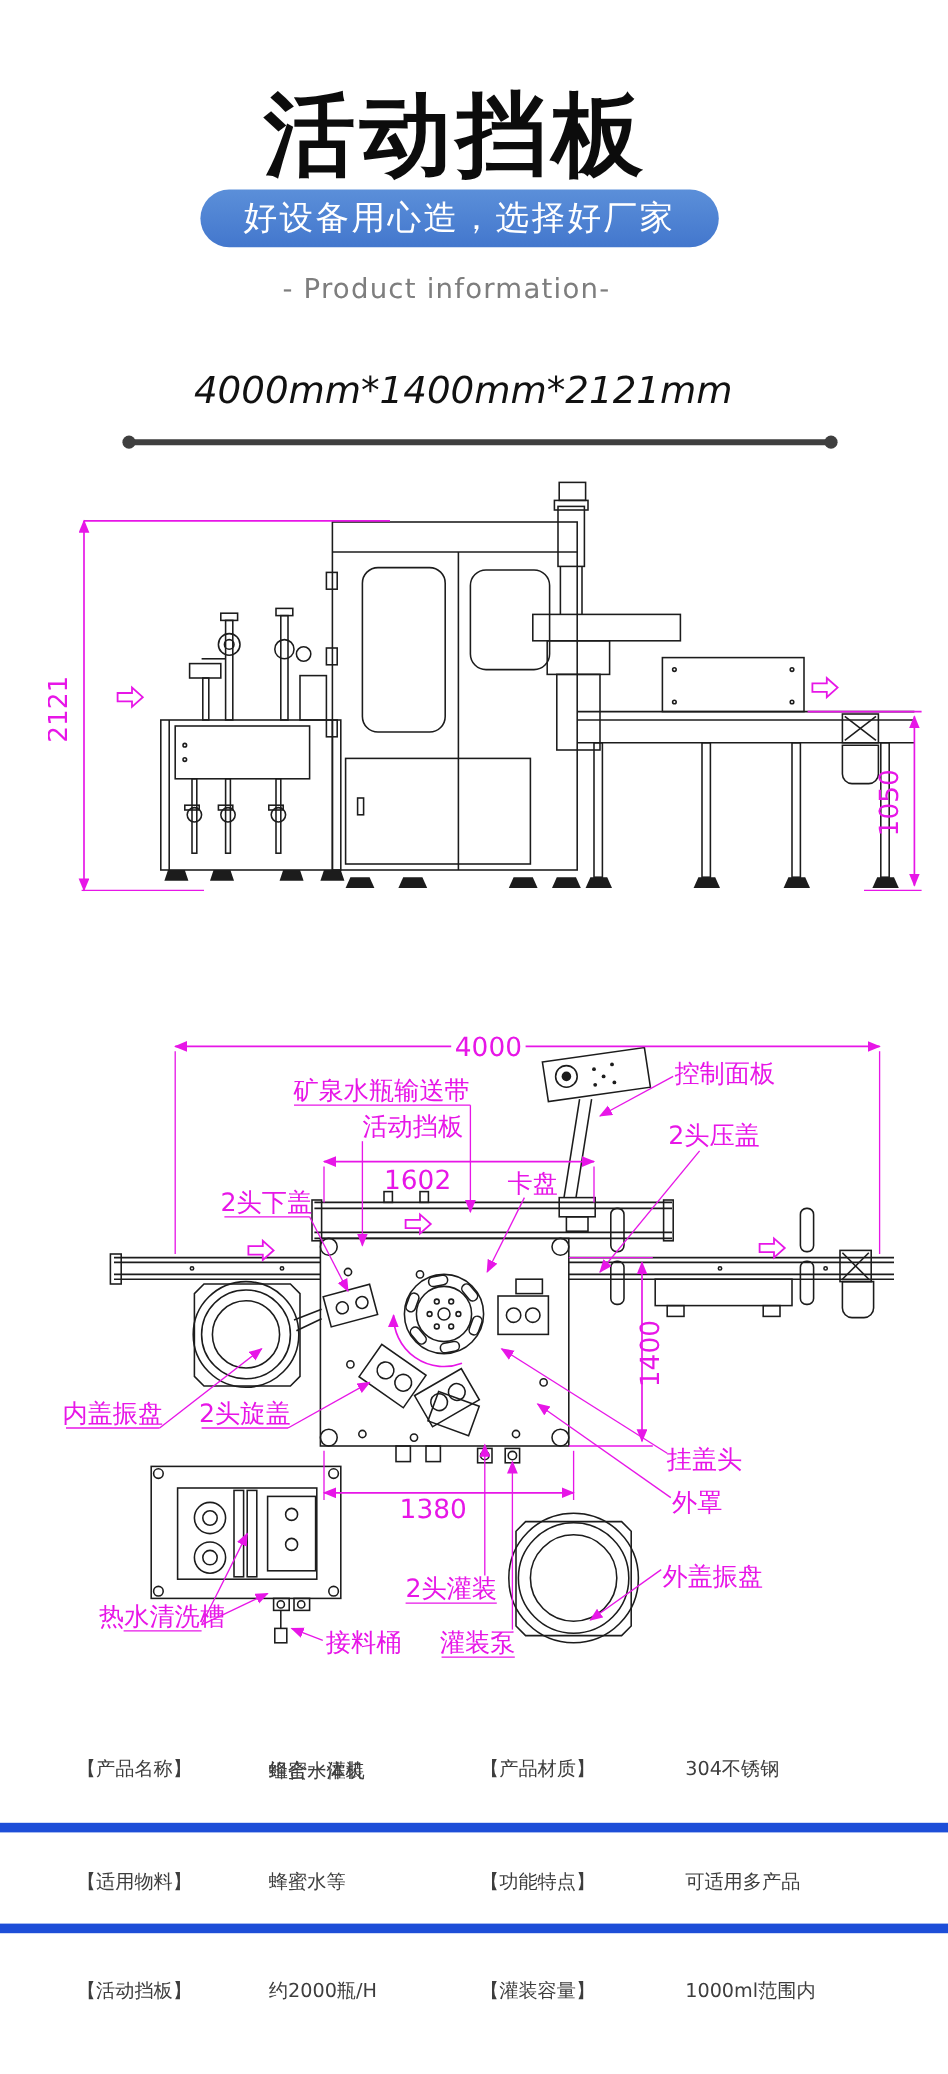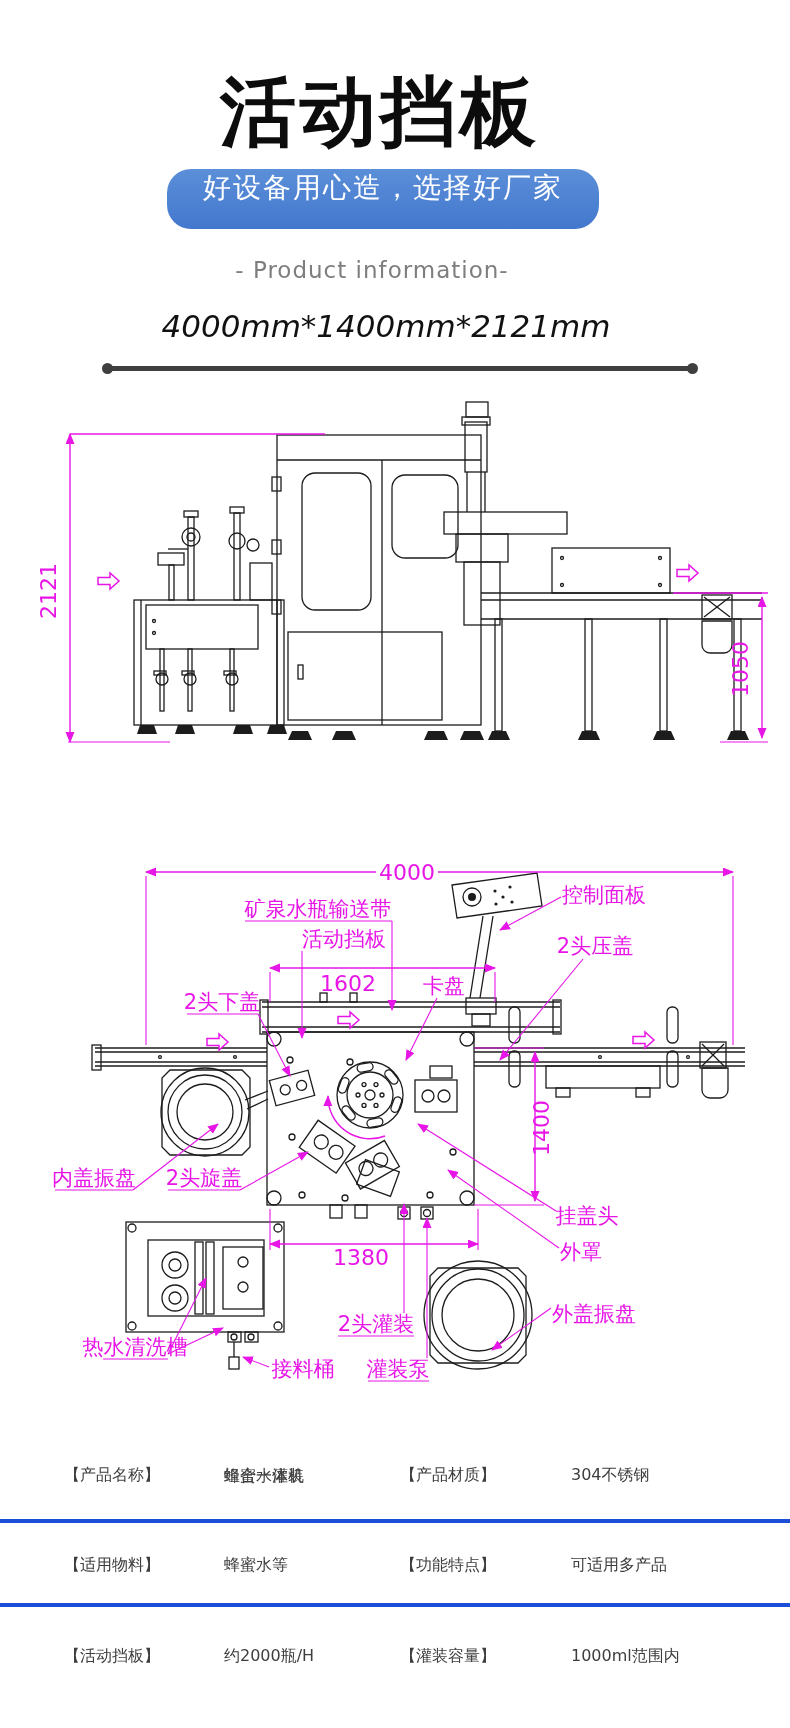--- a/index.html
+++ b/index.html
@@ -1,26 +1,26 @@
 <!DOCTYPE html>
 <html><head>
 <meta charset="utf-8">
 <style>
   html,body{margin:0;padding:0;}
   body{font-family:"DejaVu Sans","Liberation Sans",sans-serif;background:#fff;}
   #page{position:relative;width:790px;height:1728px;background:#fff;overflow:hidden;}
 
   .title{position:absolute;top:62px;left:0;width:760px;text-align:center;
          font-size:76px;font-weight:900;color:#0c0c0c;letter-spacing:4px;}
-  .banner{position:absolute;top:169px;left:167px;width:432px;height:60px;border-radius:24px;
+  .banner{position:absolute;top:158px;left:167px;width:432px;height:48px;border-radius:24px;
           background:linear-gradient(180deg,#5b8fd9,#4377cd);
           color:#fff;font-size:28px;letter-spacing:2px;
-          display:flex;justify-content:center;}
+          display:flex;align-items:center;justify-content:center;}
   .subtitle{position:absolute;top:228px;left:0;width:744px;text-align:center;
-            font-size:23px;color:#7e7e7e;letter-spacing:1px;margin-top:29px;}
+            font-size:23px;color:#7e7e7e;letter-spacing:1px;}
   .sizeline{position:absolute;top:308px;left:0;width:772px;text-align:center;
             font-size:31px;color:#111;font-style:italic;}
 
   .divider{position:absolute;top:366px;left:106px;width:588px;height:5px;
            background:#3f3f3f;border-radius:3px;}
   .divider::before,.divider::after{content:"";position:absolute;top:-3px;width:11px;height:11px;
            border-radius:50%;background:#3f3f3f;}
   .divider::before{left:-4px;} .divider::after{right:-4px;}
 
   svg{position:absolute;}
@@ -29,21 +29,21 @@
   .blk .fil{fill:#1c1c1c;stroke:none;}
   .mag line,.mag path.ln{stroke:#e716e7;fill:none;stroke-width:1.4;}
   .mag text{fill:#e716e7;stroke:none;}
   .mag .thin{stroke-width:1.1;}
   .dimtxt{font-size:22px;}
   .lbl{font-size:21px;}
   .arrowO{stroke:#e716e7;fill:#fff;stroke-width:1.5;}
 
   .specs{position:absolute;left:0;width:790px;color:#3d3d3d;}
   .spec-row{position:absolute;left:0;width:790px;}
-  .spec-row.b{border-top:4px solid #1d4ed8;}
+  .spec-row.b{border-top:8px solid #1d4ed8;}
   .spec-row span{position:absolute;top:50%;transform:translateY(-50%);font-size:16px;white-space:nowrap;}
   .sc1{left:64px;} .sc2{left:224px;} .sc3{left:400px;} .sc4{left:571px;}
   .two-line{line-height:35px;}
 </style>
 </head>
 <body>
 
 <div id="page">
 
   <div class="title">活动挡板</div>

